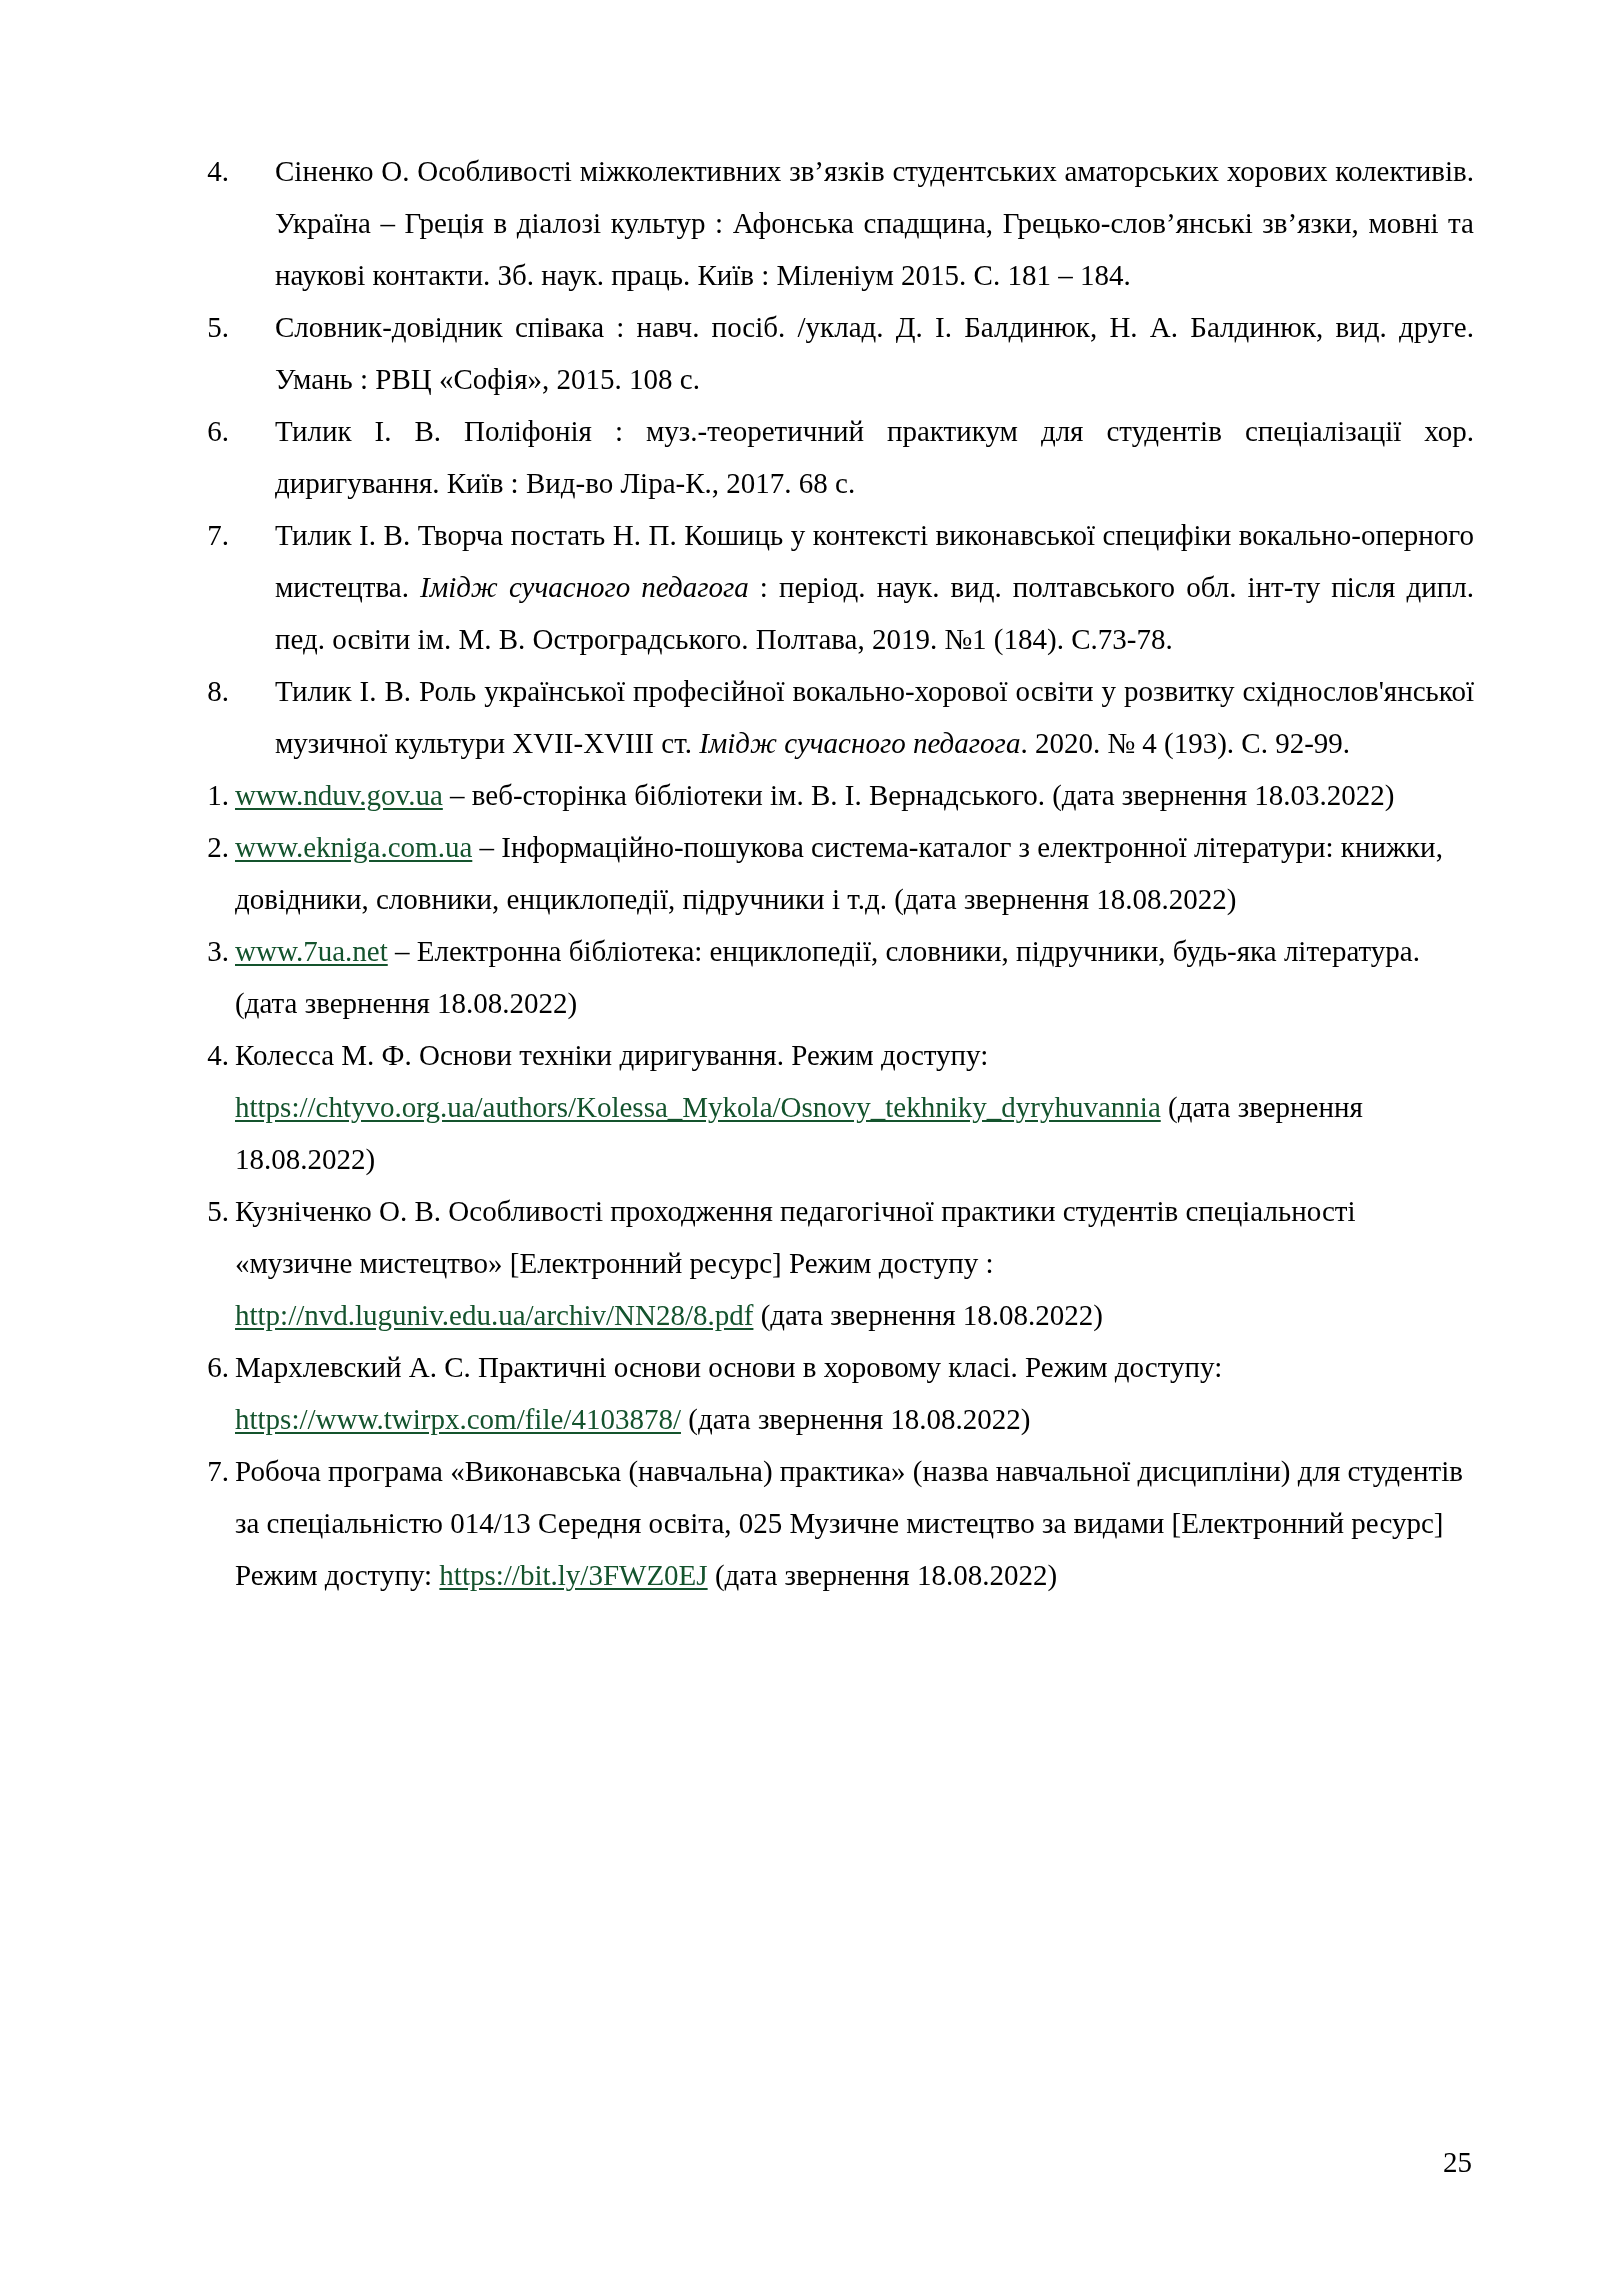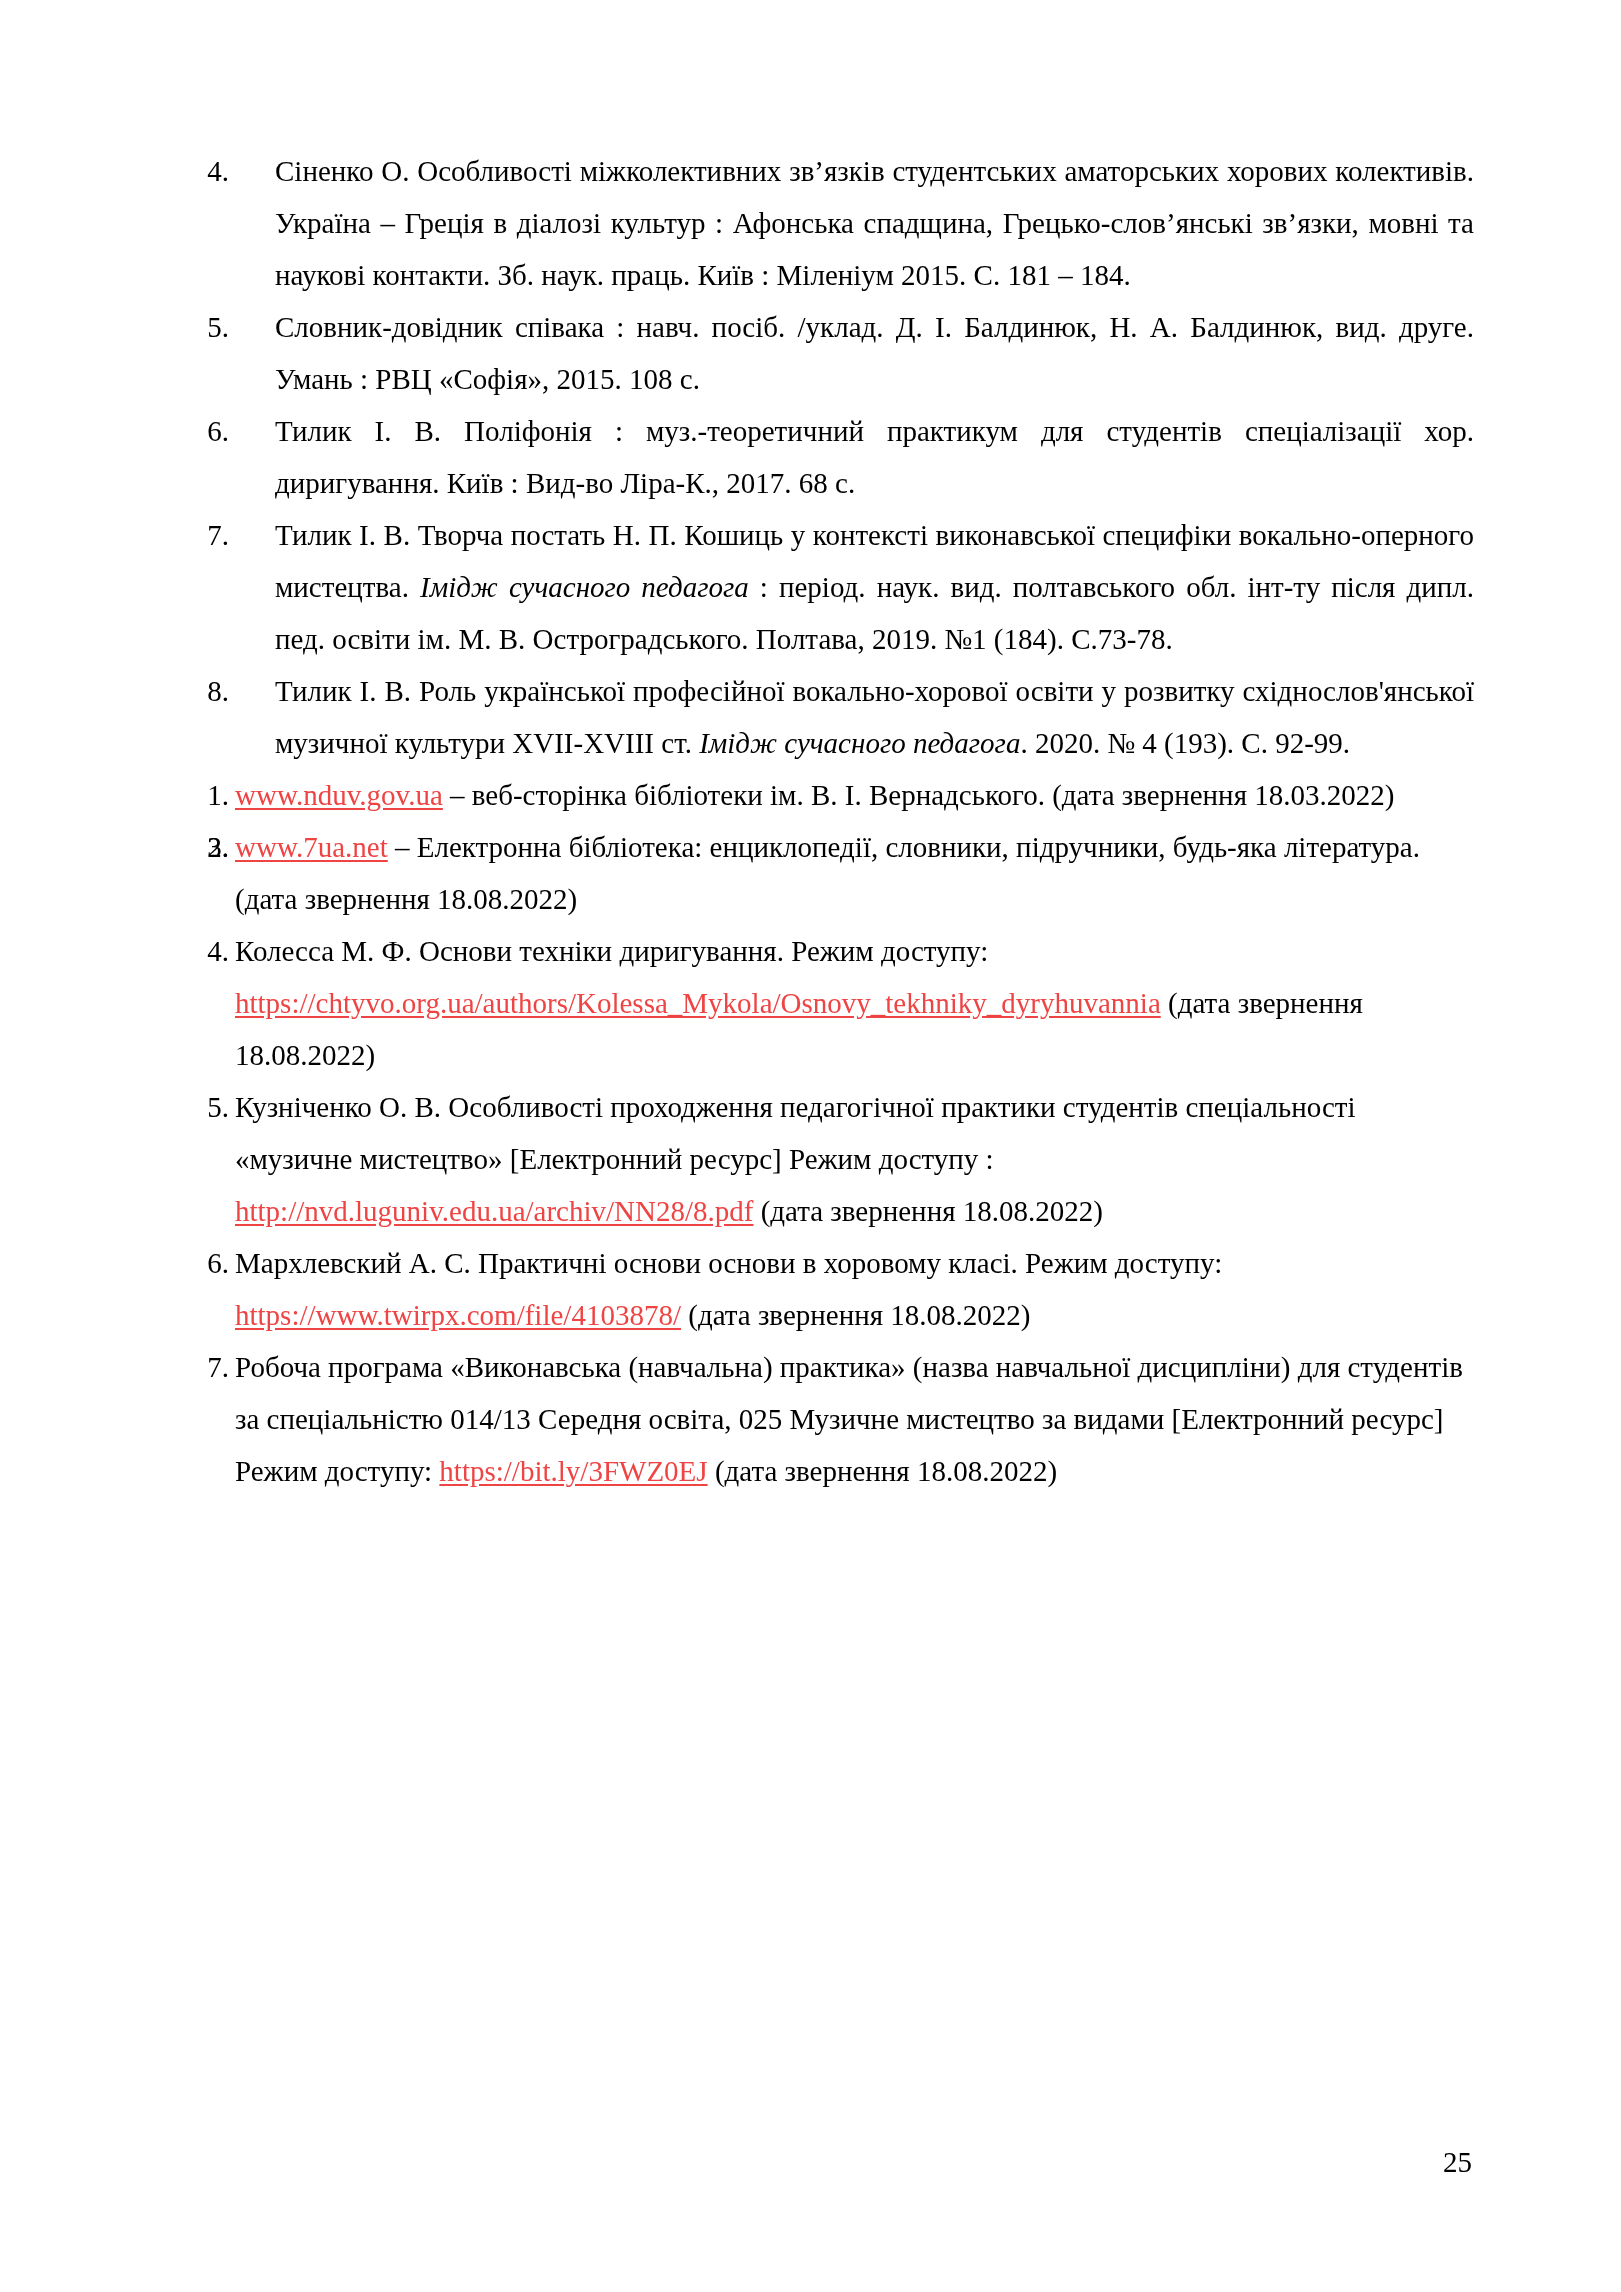--- a/index.html
+++ b/index.html
@@ -61,21 +61,21 @@
   }
   h2.section-title {
     font-size: 29px;
     line-height: 52px;
     font-weight: bold;
     text-align: center;
     margin: 45px 0 29px 0;
     padding: 0;
   }
   a.link, .link {
-    color: #ef4444;
+    color: #14532d;
     text-decoration: underline;
     text-underline-offset: 2.9px;
   }
   .res-list {
     list-style: none;
     margin: 0;
     padding: 0;
   }
   .res-list li {
     position: relative;
@@ -122,21 +122,21 @@
       </li>
       <li>
         <span class="num">8.</span>
         <span class="body just"><span>Тилик І. В. Роль української професійної вокально-хорової освіти у розвитку східнослов'янської музичної культури XVII-XVIII ст. </span><em class="it">Імідж сучасного педагога</em><span>. 2020. № 4 (193). С. 92-99.</span></span>
       </li>
     </ol>
 
 
   <ol class="res-list" id="resources-list">
       <li><span class="num">1.</span><span class="body just"><a class="link" href="#">www.nduv.gov.ua</a><span> – веб-сторінка бібліотеки ім. В. І. Вернадського. (дата звернення 18.03.2022)</span></span></li>
-      <li><span class="num">2.</span></li>
+      <li><span class="num">2.</span><span class="body just"><a class="link" href="#">www.ekniga.com.ua</a><span> – Інформаційно-пошукова система-каталог з електронної літератури: книжки, довідники, словники, енциклопедії, підручники і т.д. (дата звернення 18.08.2022)</span></span></li>
       <li><span class="num">3.</span><span class="body just"><a class="link" href="#">www.7ua.net</a><span> – Електронна бібліотека: енциклопедії, словники, підручники, будь-яка література. (дата звернення 18.08.2022)</span></span></li>
       <li><span class="num">4.</span><span class="body just"><span>Колесса М. Ф. Основи техніки диригування. Режим доступу: </span><a class="link" href="#">https://chtyvo.org.ua/authors/Kolessa_Mykola/Osnovy_tekhniky_dyryhuvannia</a><span> (дата звернення 18.08.2022)</span></span></li>
       <li><span class="num">5.</span><span class="body just"><span>Кузніченко О. В. Особливості проходження педагогічної практики студентів спеціальності «музичне мистецтво» [Електронний ресурс] Режим доступу : </span><a class="link" href="#">http://nvd.luguniv.edu.ua/archiv/NN28/8.pdf</a><span> (дата звернення 18.08.2022)</span></span></li>
       <li><span class="num">6.</span><span class="body just"><span>Мархлевский А. С. Практичні основи основи в хоровому класі. Режим доступу: </span><a class="link" href="#">https://www.twirpx.com/file/4103878/</a><span> (дата звернення 18.08.2022)</span></span></li>
       <li><span class="num">7.</span><span class="body just"><span>Робоча програма «Виконавська (навчальна) практика» (назва навчальної дисципліни) для студентів за спеціальністю 014/13 Середня освіта, 025 Музичне мистецтво за видами [Електронний ресурс]  Режим доступу: </span><a class="link" href="#">https://bit.ly/3FWZ0EJ</a><span> (дата звернення 18.08.2022)</span></span></li>
     </ol>
 
   <div class="pagenum">25</div>
 </div>
 

